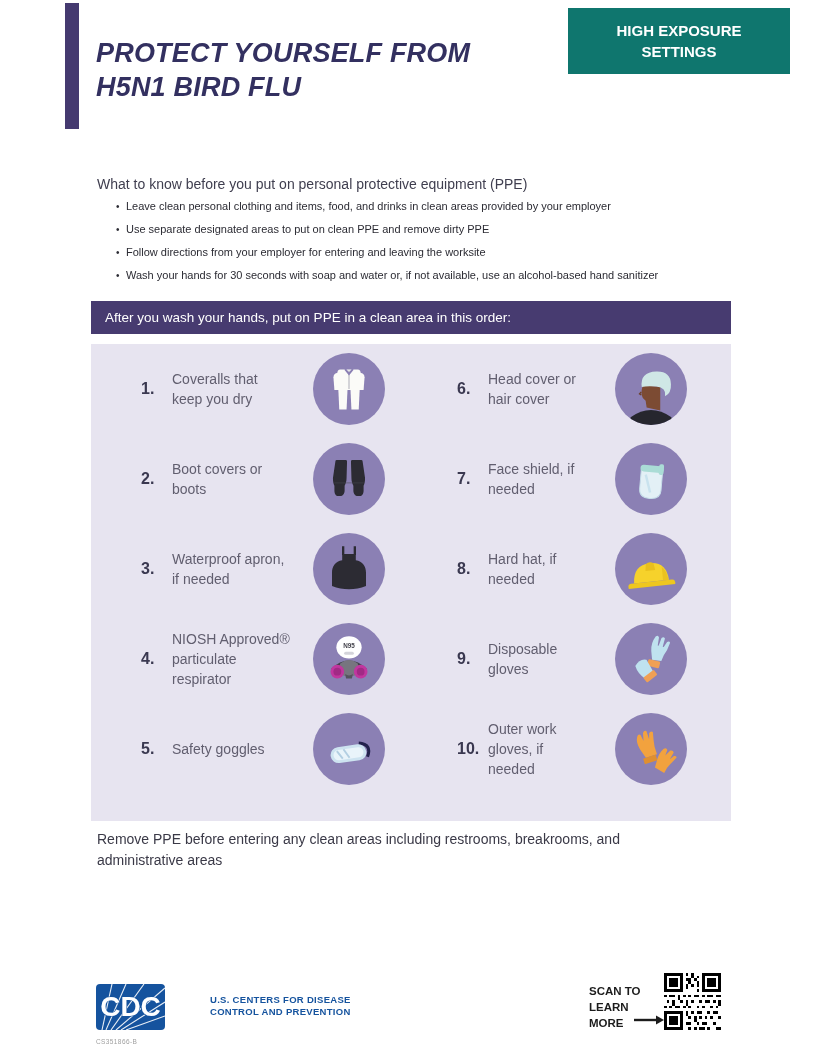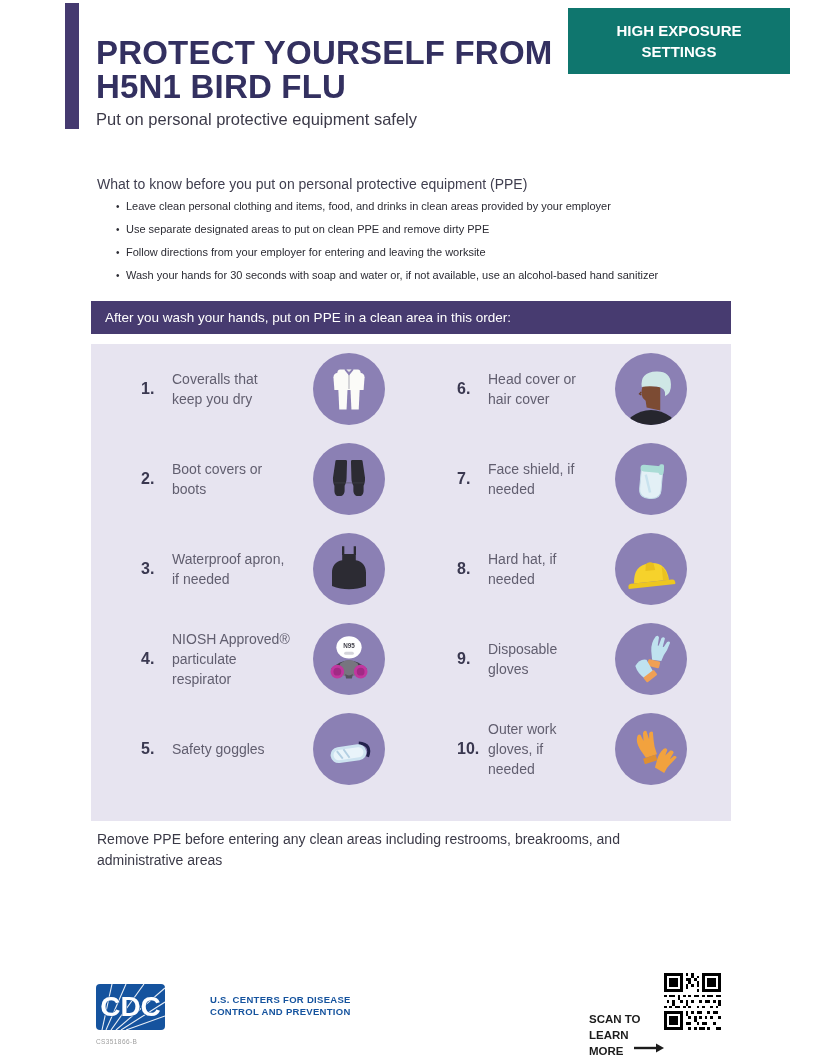--- a/index.html
+++ b/index.html
@@ -4,21 +4,21 @@
 <style>
   html,body{margin:0;padding:0;background:#ffffff;}
   .page{
     position:relative;
     width:820px;height:1064px;
     background:#ffffff;
     font-family:"Liberation Sans","DejaVu Sans",sans-serif;
     overflow:hidden;
   }
   .accent-bar{position:absolute;left:65px;top:3px;width:14px;height:126px;background:#453a70;}
-  .title{position:absolute;left:96px;top:36px;margin:0;font-size:33px;line-height:34px;font-weight:700;color:#333060;letter-spacing:.2px;}
+  .title{position:absolute;left:96px;top:36px;margin:0;font-size:27px;line-height:34px;font-weight:700;color:#333060;letter-spacing:.2px;font-style:italic;}
   .subtitle{position:absolute;left:96px;top:110px;font-size:16.5px;color:#3c3a49;}
   .badge{
     position:absolute;left:568px;top:8px;width:222px;height:66px;
     background:#0f766e;color:#ffffff;font-weight:700;font-size:15px;line-height:21px;
     display:flex;align-items:center;justify-content:center;text-align:center;white-space:pre-line;
   }
   .intro-heading{position:absolute;left:97px;top:176px;font-size:14px;color:#3f3e4f;font-weight:500;}
   .bullets{position:absolute;left:116px;top:200px;margin:0;padding:0;list-style:none;width:600px;}
   .bullets li{font-size:11px;line-height:13px;color:#2b2b33;margin-bottom:10px;position:relative;padding-left:10px;}
   .bullets li::before{content:"•";position:absolute;left:0;top:0;font-size:10px;color:#2b2b33;}
@@ -41,35 +41,34 @@
     background:#8b80b4;overflow:hidden;margin-left:auto;
     display:flex;align-items:center;justify-content:center;
   }
   .col-left .circle{margin-right:26px;}
   .col-right .circle{margin-right:44px;}
   .circle svg{width:72px;height:72px;display:block;}
   .note{position:absolute;left:97px;top:829px;width:630px;font-size:14px;line-height:21px;color:#3a3947;white-space:pre-line;}
   .cdc-logo{position:absolute;left:96px;top:984px;width:69px;height:46px;}
   .cdc-name{position:absolute;left:174px;top:994px;font-size:9.5px;line-height:12px;font-weight:700;color:#15539e;letter-spacing:.3px;}
   .doc-code{position:absolute;left:96px;top:1038px;font-size:6.5px;color:#a0a0a0;letter-spacing:.4px;}
-  .scan-block{position:absolute;left:589px;top:983px;font-size:11.5px;line-height:16px;font-weight:700;color:#1c1c1c;margin-top:28px;}
+  .scan-block{position:absolute;left:589px;top:983px;font-size:11.5px;line-height:16px;font-weight:700;color:#1c1c1c;}
   .scan-row{display:flex;gap:10px;}
   .qr{position:absolute;left:664px;top:973px;width:57px;height:57px;}
 </style>
 </head>
 <body>
 
 <div class="page">
 
   <div class="accent-bar"></div>
 
   <h1 class="title"><span>PROTECT YOURSELF FROM</span><br>
     <span>H5N1 BIRD FLU</span></h1>
 
-  <div class="subtitle">Put on personal protective equipment safely</div>
 
   <div class="badge">HIGH EXPOSURE
 SETTINGS</div>
 
   <div class="intro-heading">What to know before you put on personal protective equipment (PPE)</div>
 
   <ul class="bullets">
     <li>Leave clean personal clothing and items, food, and drinks in clean areas provided by your employer</li>
     <li>Use separate designated areas to put on clean PPE and remove dirty PPE</li>
     <li>Follow directions from your employer for entering and leaving the worksite</li>

